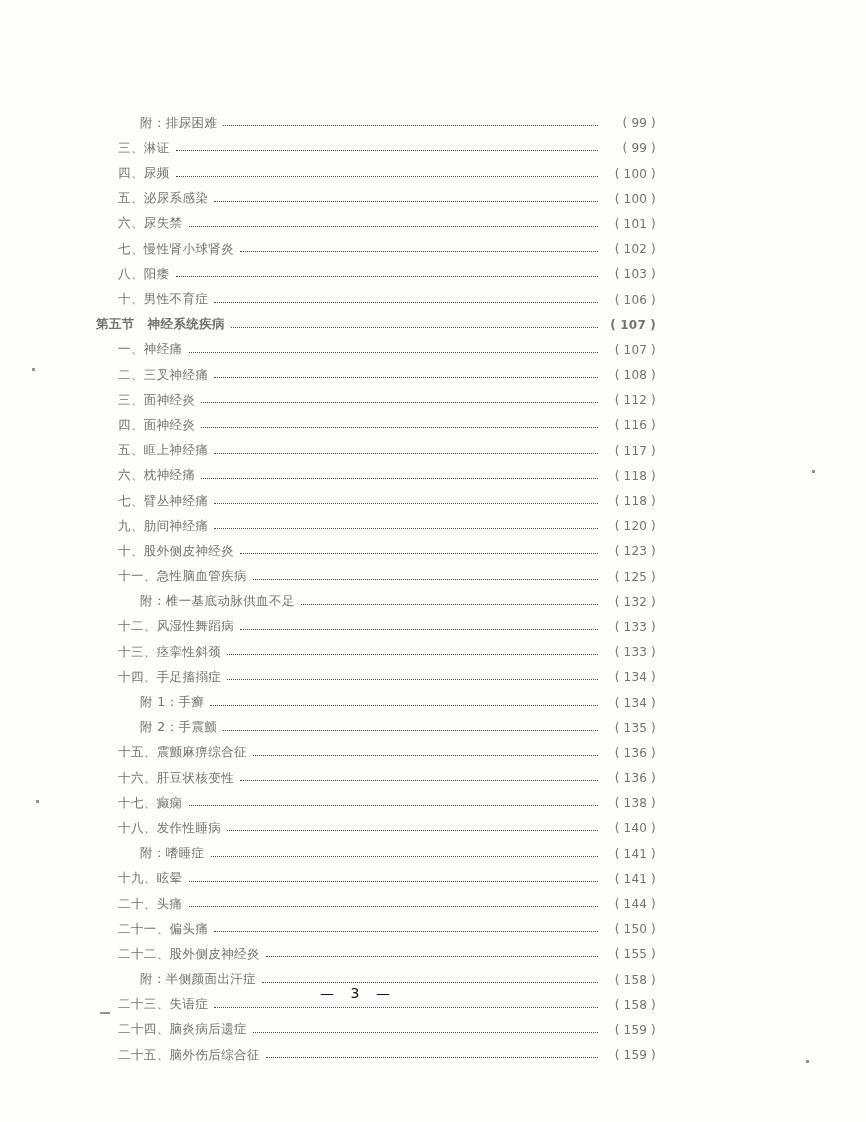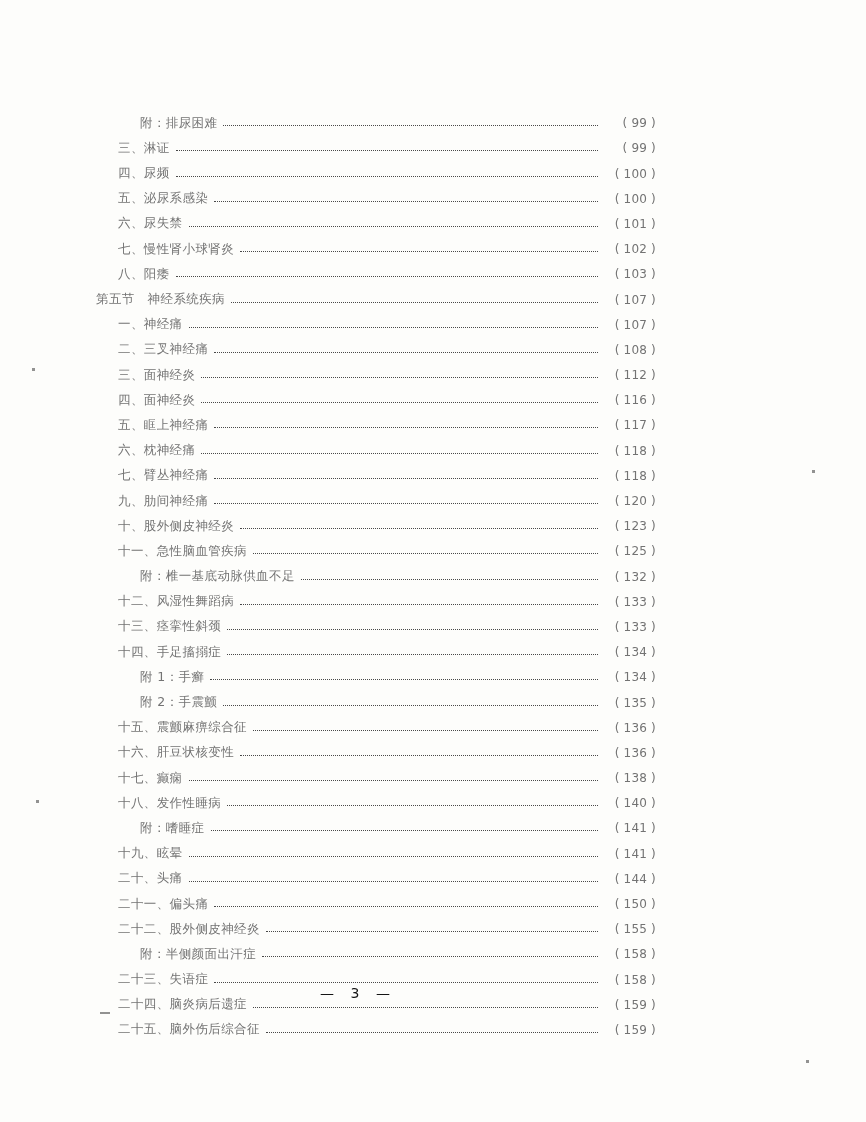--- a/index.html
+++ b/index.html
@@ -58,21 +58,21 @@
   }
   .row .pg {
     flex: 0 0 auto;
     width: 54px;
     text-align: right;
     font-size: 12px;
     letter-spacing: .2px;
     filter: blur(0.18px);
   }
   
-  .lvl-sec  { padding-left: 0px; font-weight: 400; }
+  .lvl-sec  { padding-left: 0px; font-weight: 700; }
   .lvl-1    { padding-left: 22px; }
   .lvl-2    { padding-left: 44px; }
 
   .pagenum {
     position: absolute;
     left: 0;
     right: 0;
     top: 985px;
     text-align: center;
     font-size: 14px;
@@ -122,20 +122,25 @@
       <div class="row lvl-1">
         <span class="label">七、慢性肾小球肾炎</span>
         <span class="dots"></span>
         <span class="pg">( 102 )</span>
       </div>
       <div class="row lvl-1">
         <span class="label">八、阳痿</span>
         <span class="dots"></span>
         <span class="pg">( 103 )</span>
       </div>
+      <div class="row lvl-1">
+        <span class="label">十、男性不育症</span>
+        <span class="dots"></span>
+        <span class="pg">( 106 )</span>
+      </div>
       <div class="row lvl-sec">
         <span class="label">第五节　神经系统疾病</span>
         <span class="dots"></span>
         <span class="pg">( 107 )</span>
       </div>
       <div class="row lvl-1">
         <span class="label">一、神经痛</span>
         <span class="dots"></span>
         <span class="pg">( 107 )</span>
       </div>

